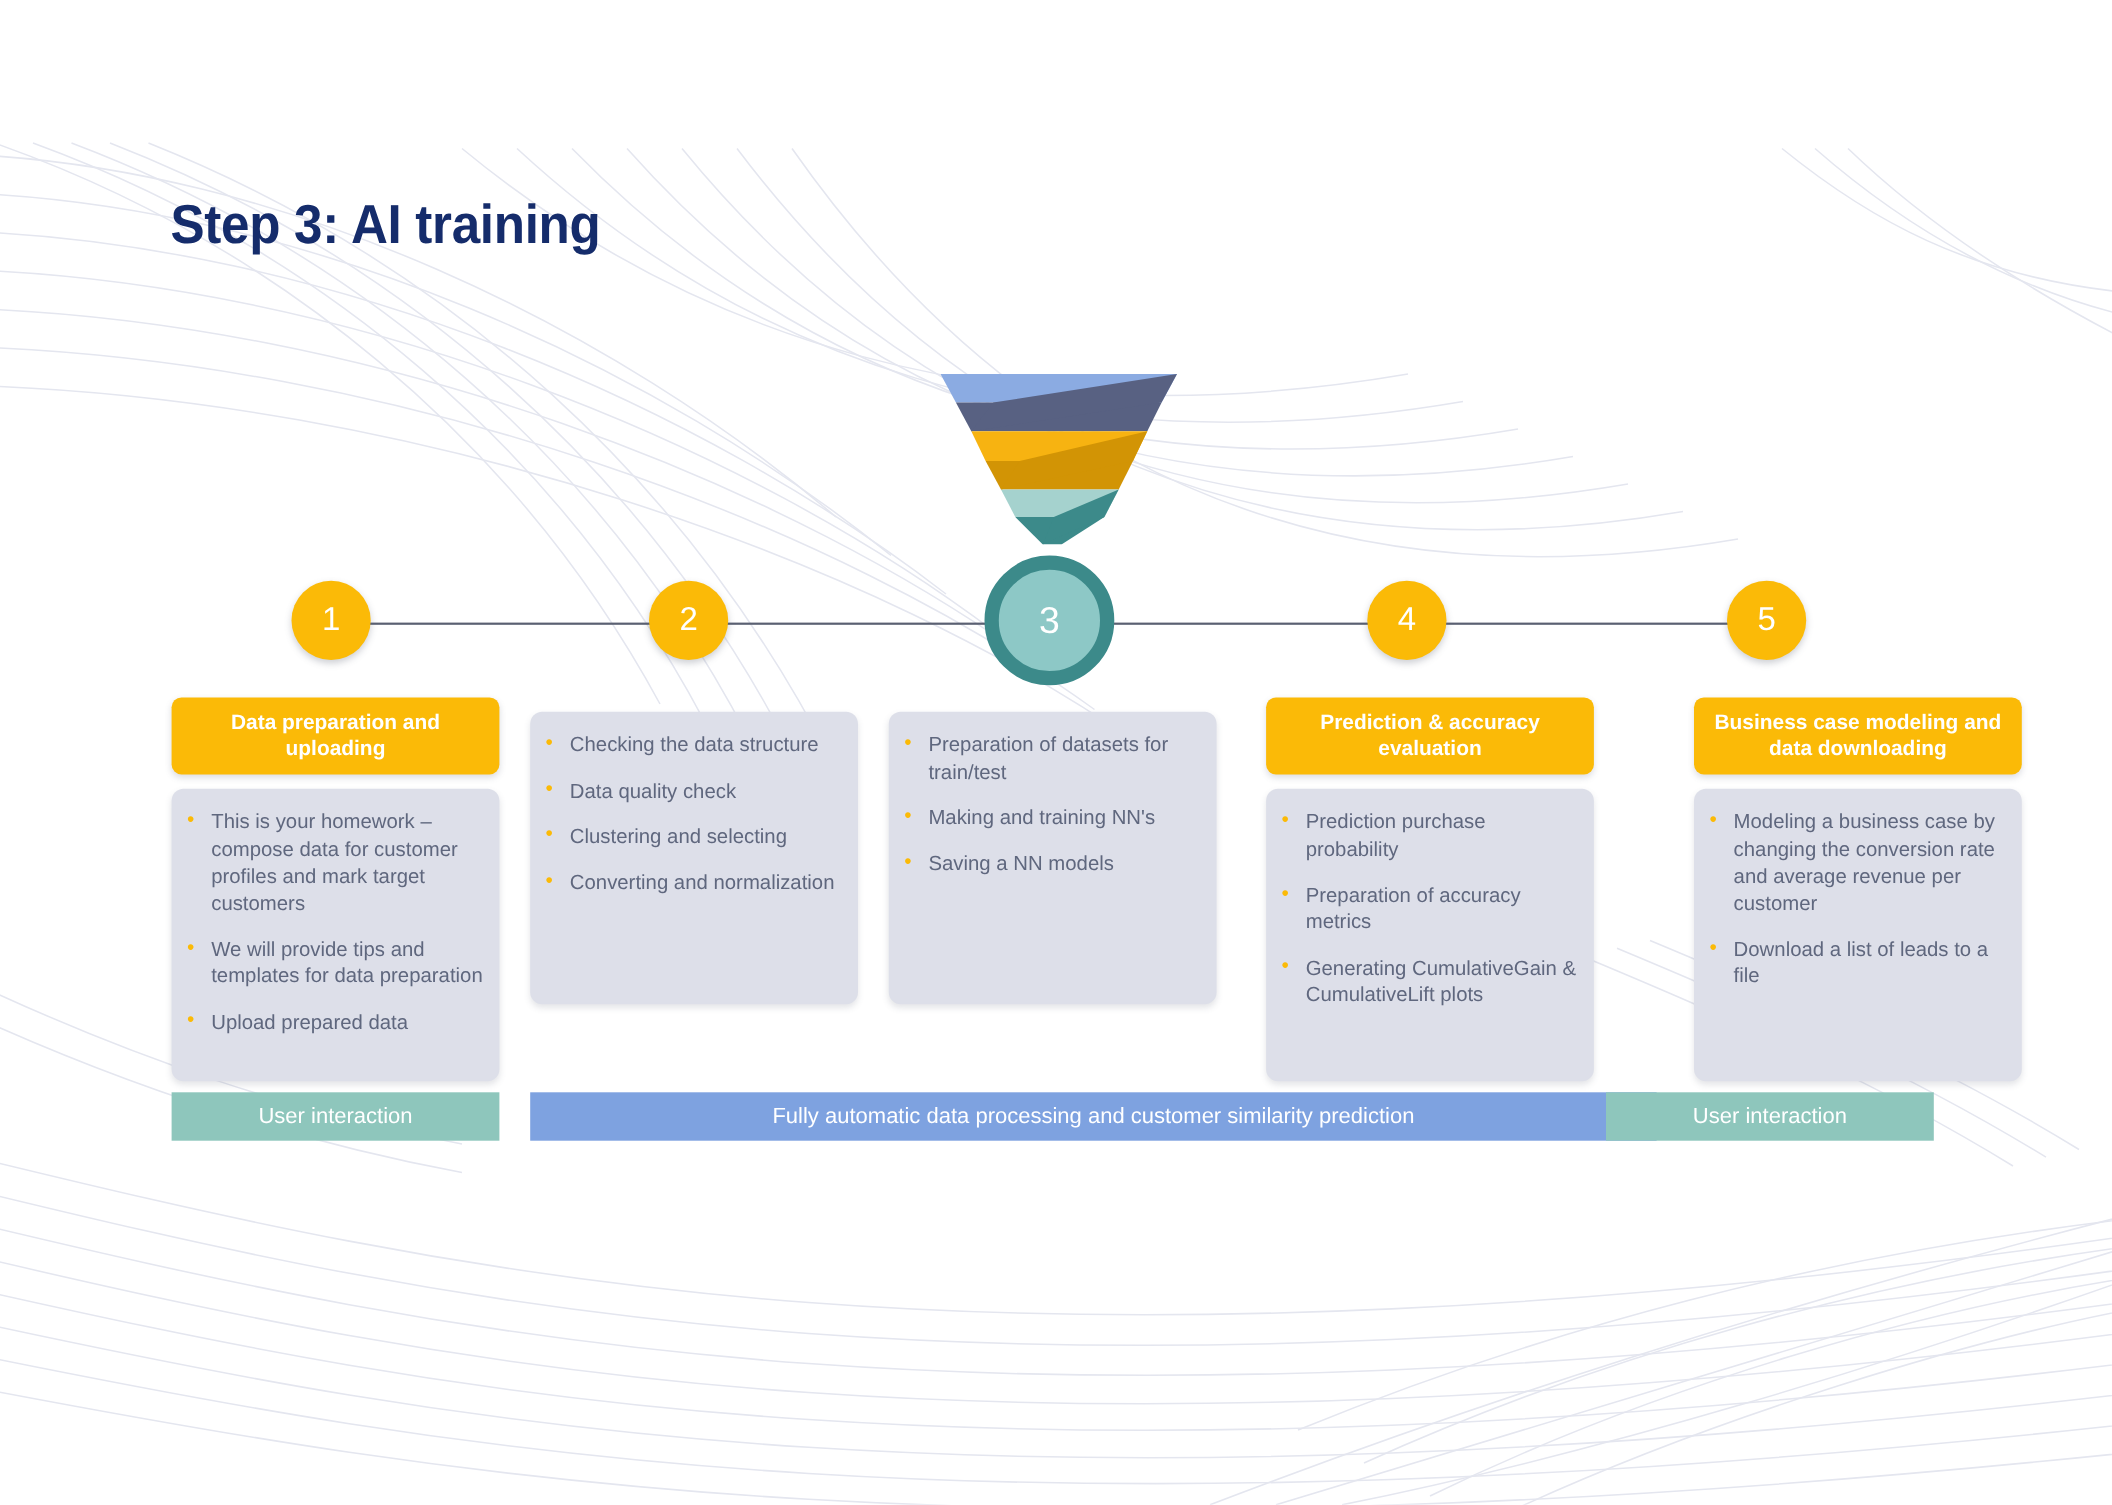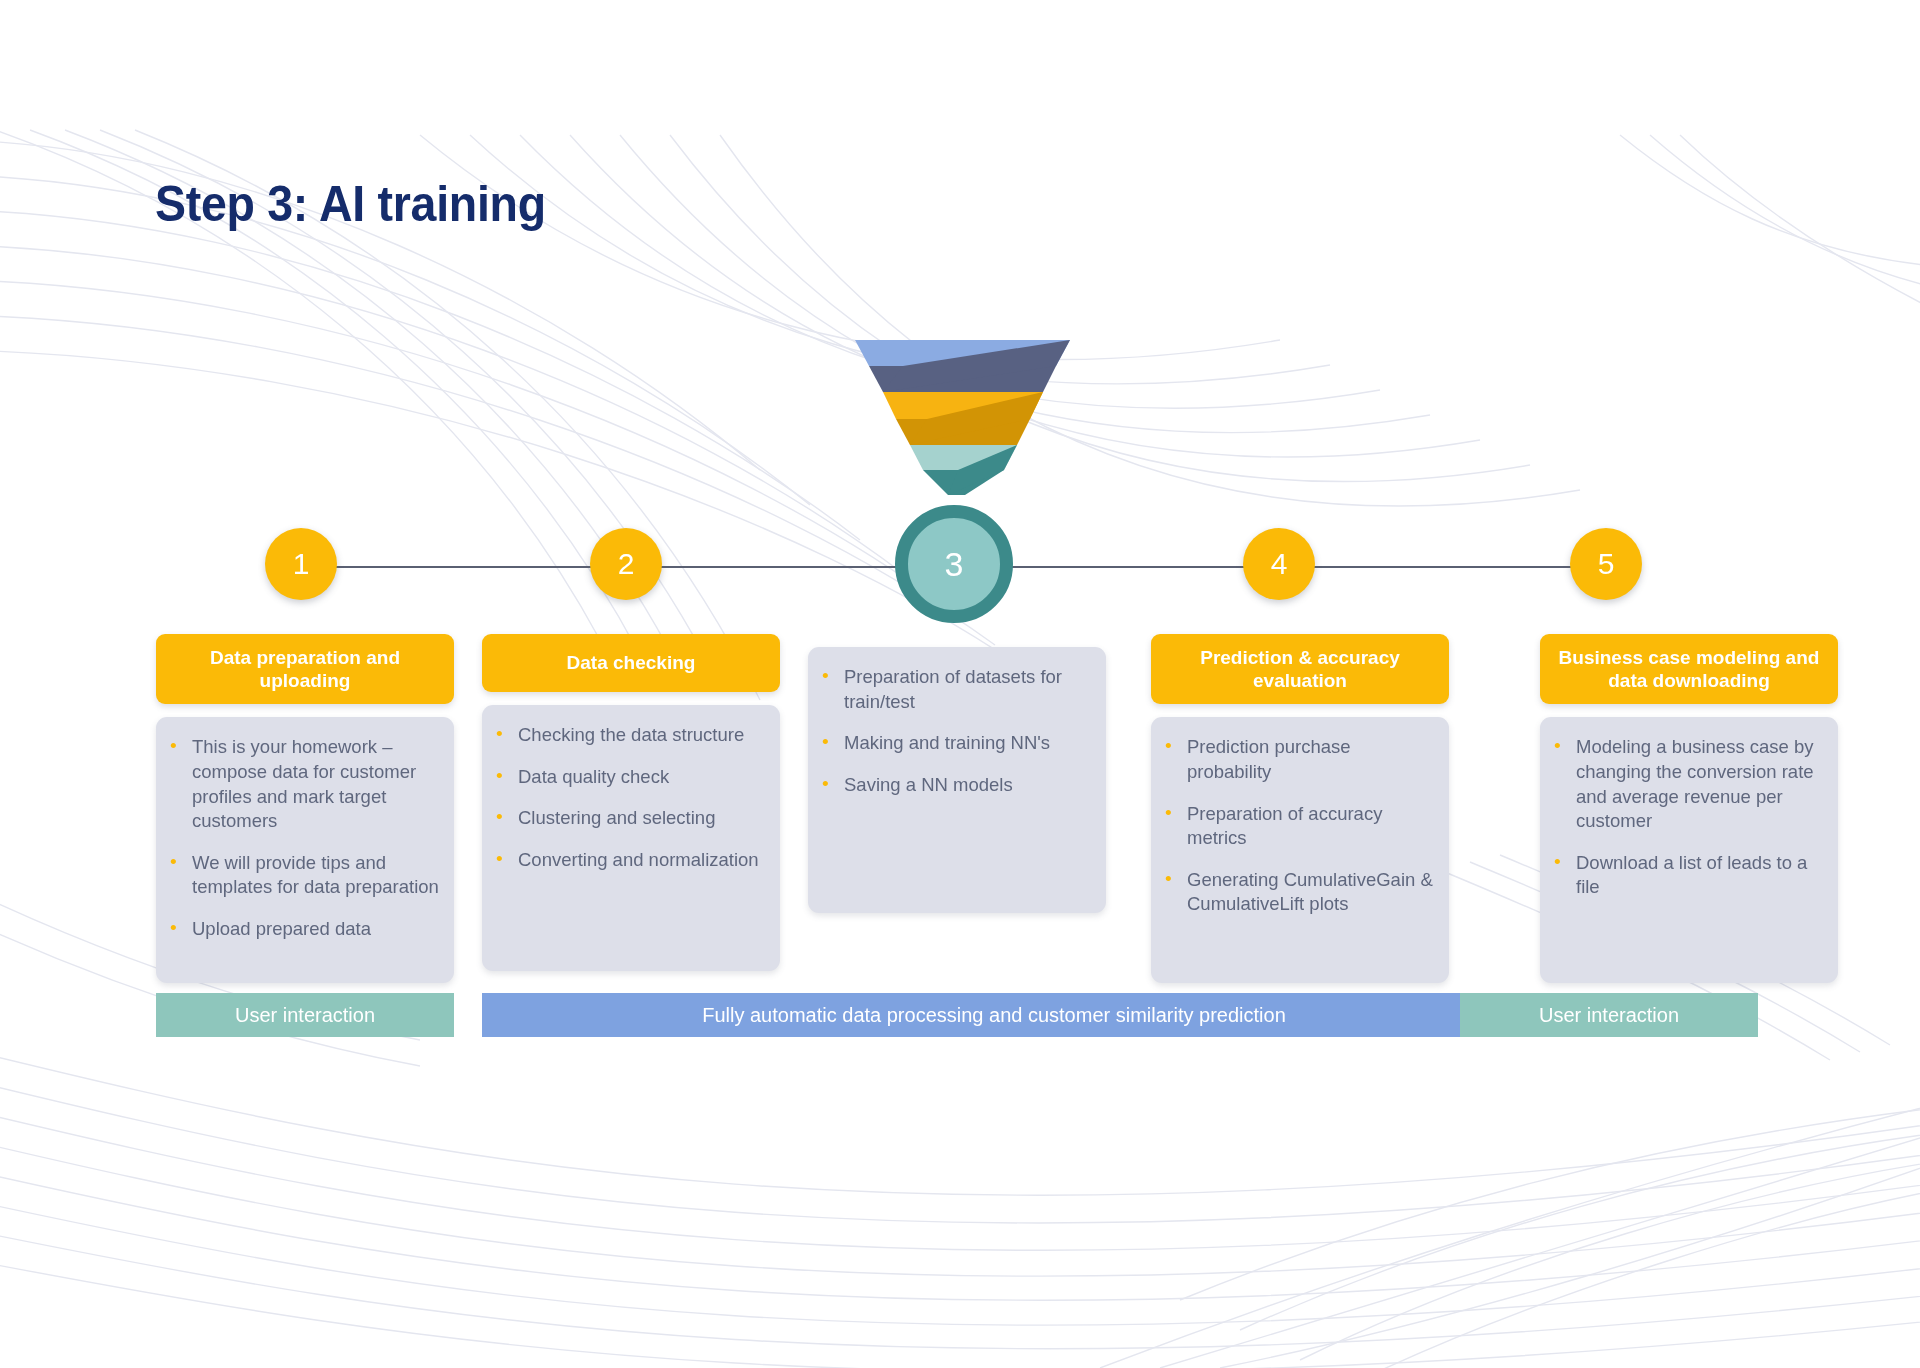--- a/index.html
+++ b/index.html
@@ -228,21 +228,20 @@
         <span class="bullet-text">We will provide tips and templates for data preparation</span>
       </div>
       <div class="bullet">
         <span class="bullet-dot">•</span>
         <span class="bullet-text">Upload prepared data</span>
       </div>
     </div>
   </div>
 
   <div class="col" style="left:482px;">
-    <div class="col-head">Data checking</div>
     <div class="col-body">
       <div class="bullet">
         <span class="bullet-dot">•</span>
         <span class="bullet-text">Checking the data structure</span>
       </div>
       <div class="bullet">
         <span class="bullet-dot">•</span>
         <span class="bullet-text">Data quality check</span>
       </div>
       <div class="bullet">

